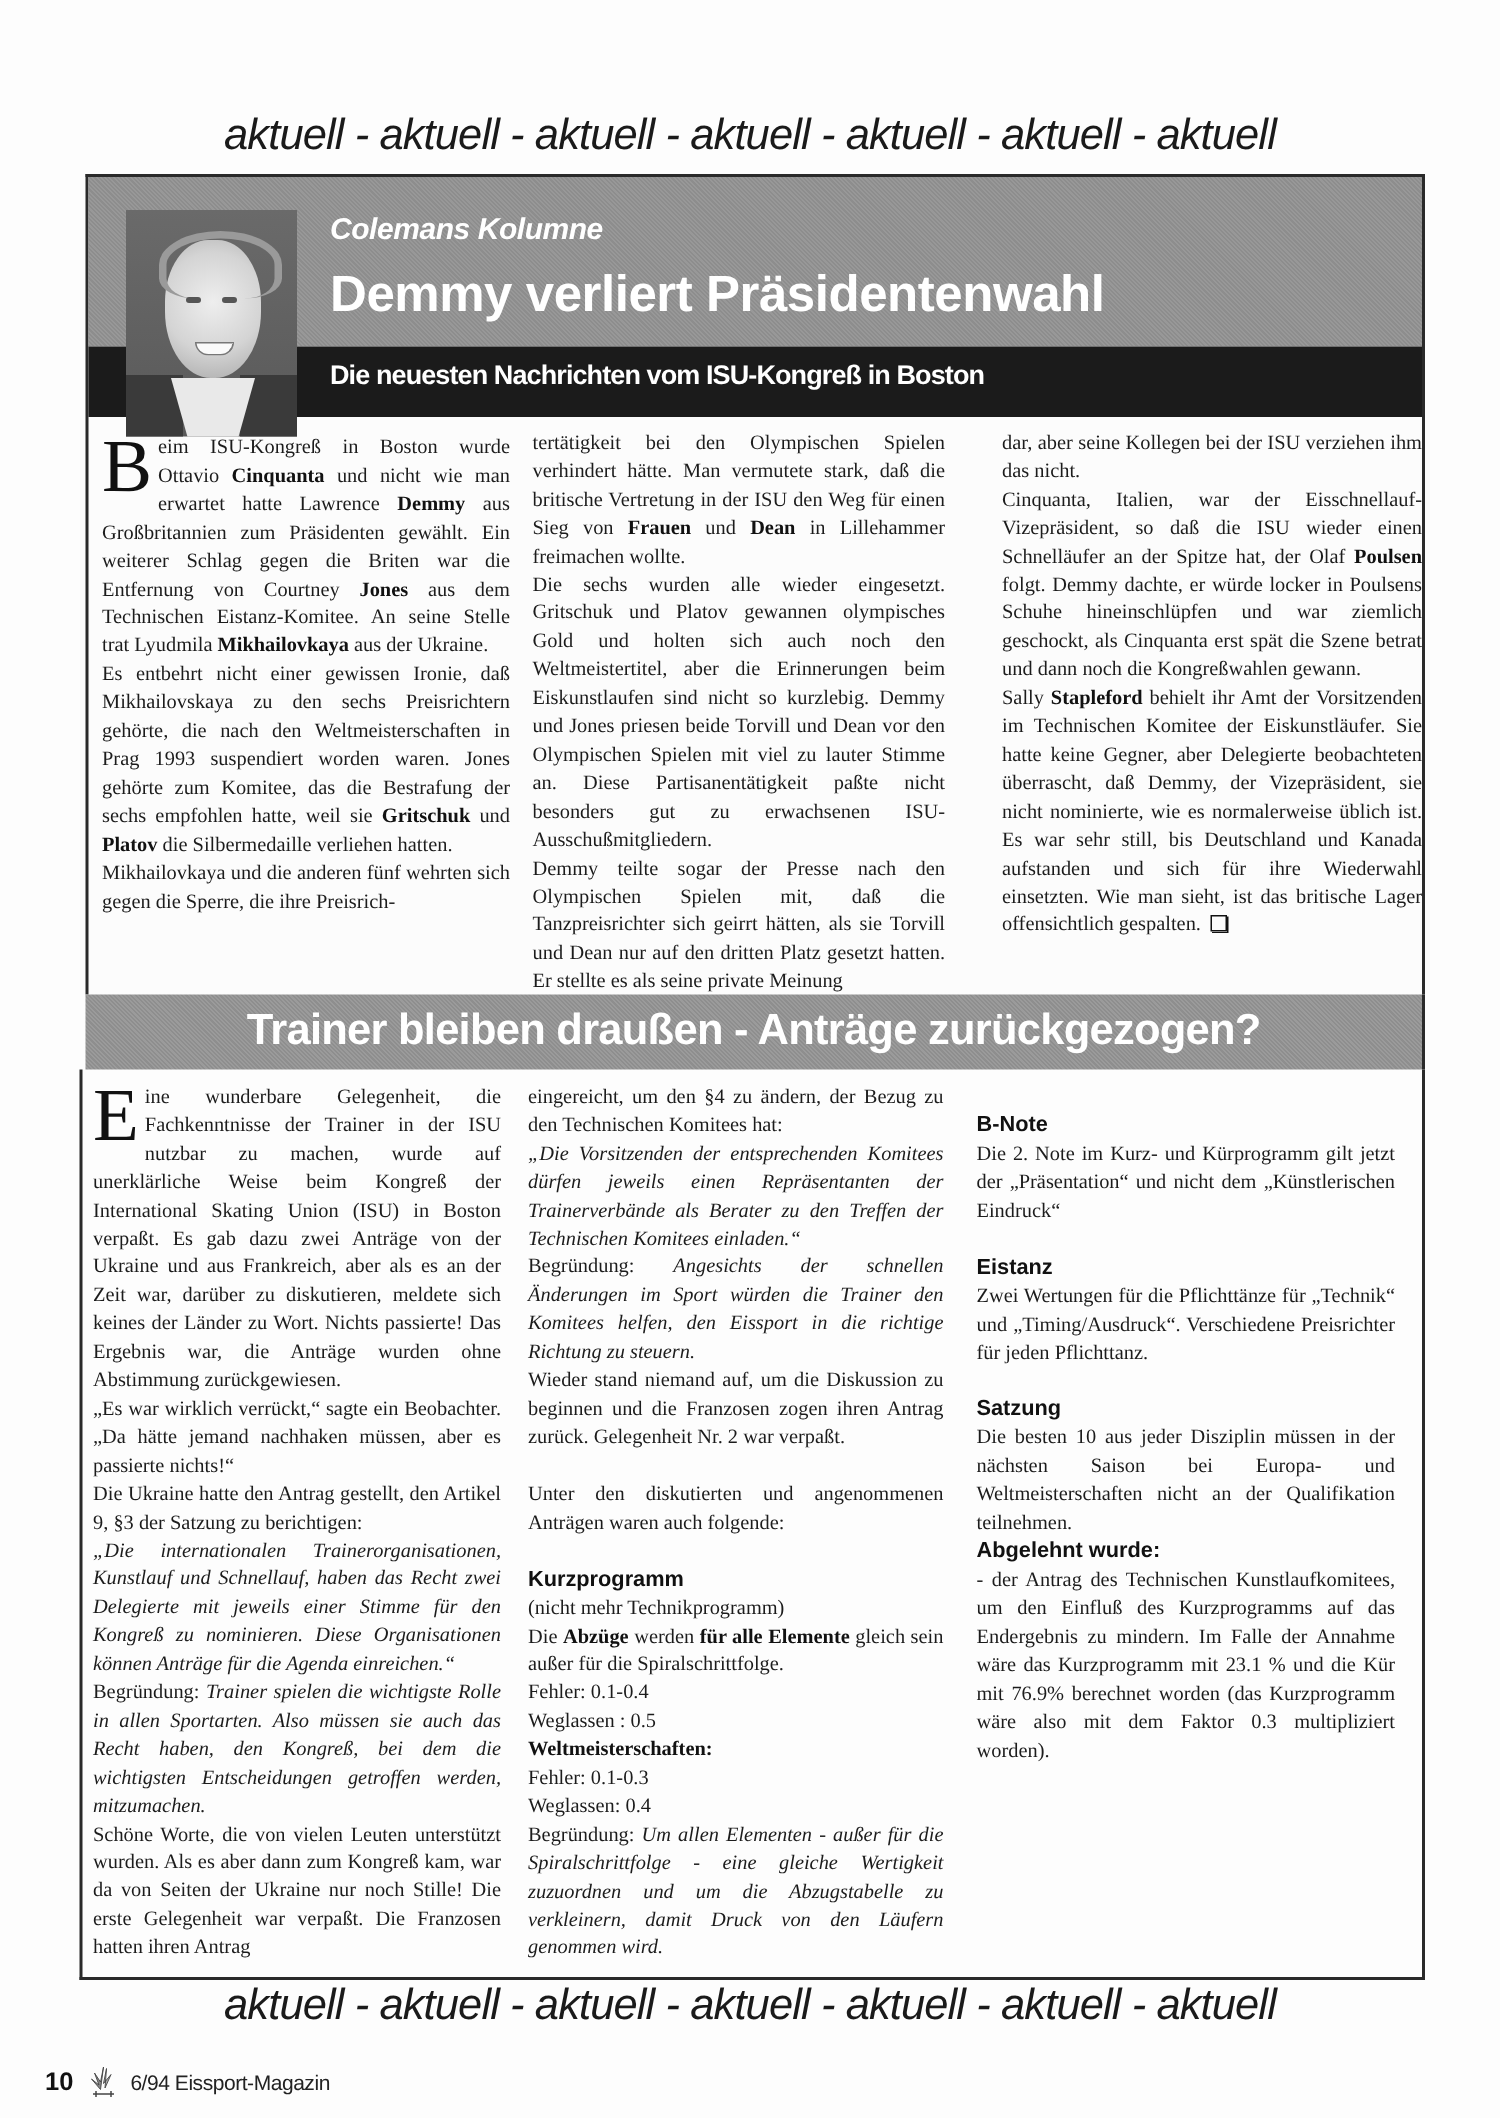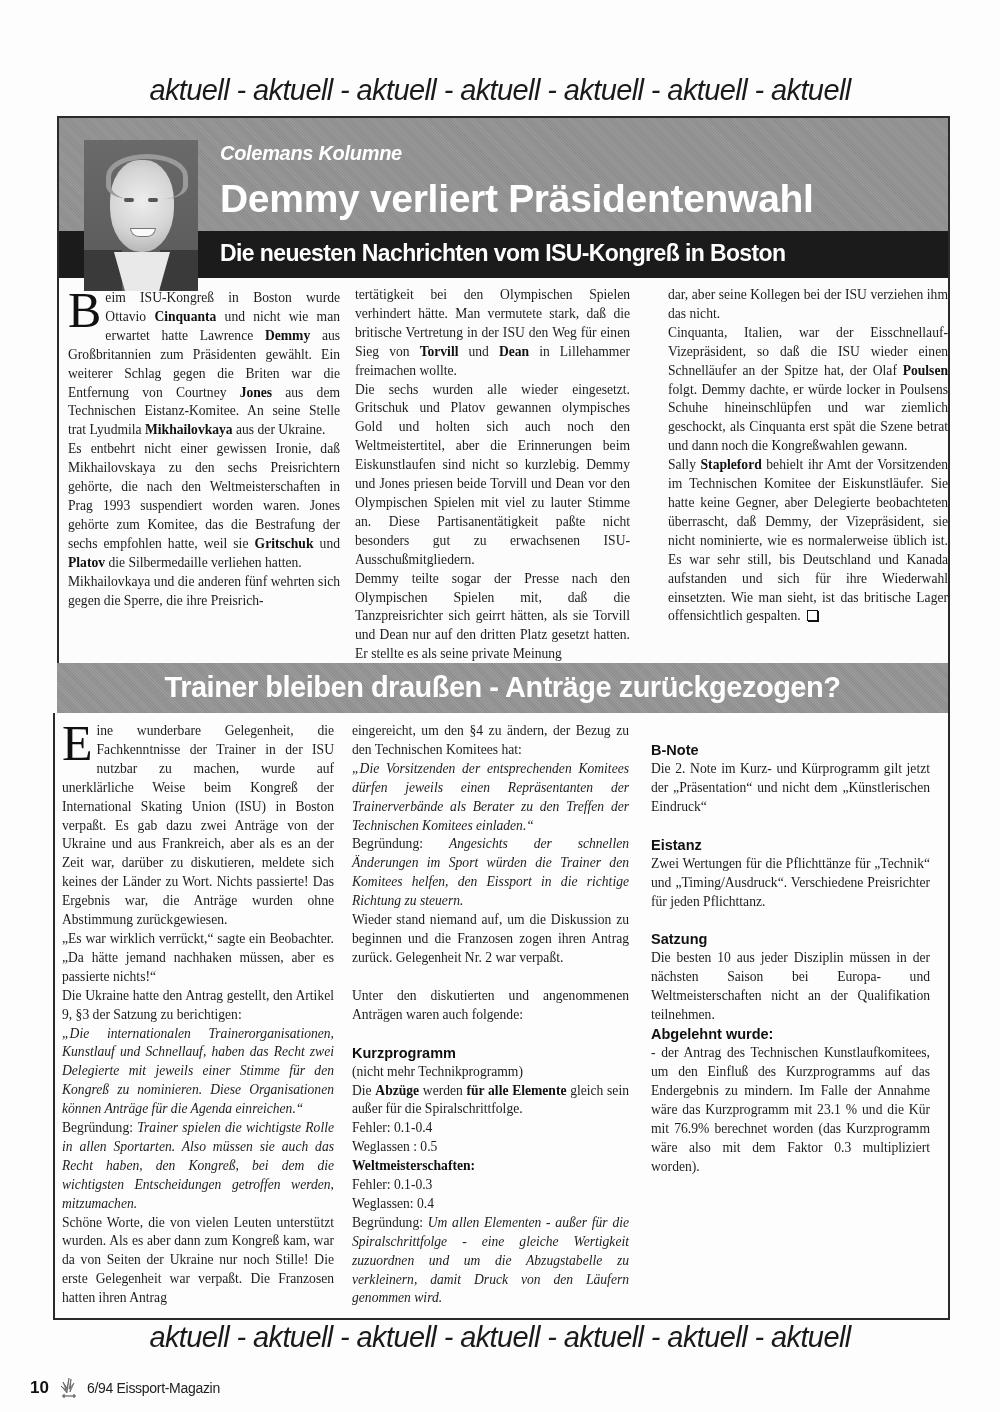--- a/index.html
+++ b/index.html
@@ -55,26 +55,26 @@
   #photo .mouth { position:absolute; left:46px; top:88px; width:24px; height:7px; background:#fafafa; border-radius:0 0 10px 10px; border:1px solid #777; }
 
   #column-label {
     position:absolute; left:161px; top:24px;
     font-family:"Liberation Sans", sans-serif; font-weight:bold; font-style:italic;
     font-size:20px; color:#ffffff; letter-spacing:-0.3px;
   }
   #headline1 {
     position:absolute; left:161px; top:59px;
     font-family:"Liberation Sans", sans-serif; font-weight:bold;
-    font-size:39px; color:#ffffff; letter-spacing:-0.3px;
+    font-size:34px; color:#ffffff; letter-spacing:-0.3px;
   }
   #subheadline1 {
     position:absolute; left:161px; top:122px;
     font-family:"Liberation Sans", sans-serif; font-weight:bold;
-    font-size:23px; color:#ffffff; letter-spacing:-0.6px;
+    font-size:18px; color:#ffffff; letter-spacing:-0.6px;
   }
 
   .col {
     position:absolute; font-size:13.6px; line-height:18.9px; text-align:justify;
     hyphens:none;
   }
   .col p { margin:0; }
   .col b { font-weight:bold; color:#111; }
   .col i { font-style:italic; }
   .dropcap {
@@ -148,21 +148,21 @@
   <div id="headline1">Demmy verliert Präsidentenwahl</div>
   <div id="subheadline1">Die neuesten Nachrichten vom ISU-Kongreß in Boston</div>
 </div>
 
 <div class="col" id="a1-col1">
     <p><span class="dropcap">B</span><span>eim ISU-Kongreß in Boston wurde Ottavio </span><b>Cinquanta</b><span> und nicht wie man erwartet hatte Lawrence </span><b>Demmy</b><span> aus Großbritannien zum Präsidenten gewählt. Ein weiterer Schlag gegen die Briten war die Entfernung von Courtney </span><b>Jones</b><span> aus dem Technischen Eistanz-Komitee. An seine Stelle trat Lyudmila </span><b>Mikhailovkaya</b><span> aus der Ukraine.</span></p>
     <p><span>Es entbehrt nicht einer gewissen Ironie, daß Mikhailovskaya zu den sechs Preisrichtern gehörte, die nach den Weltmeisterschaften in Prag 1993 suspendiert worden waren. Jones gehörte zum Komitee, das die Bestrafung der sechs empfohlen hatte, weil sie </span><b>Gritschuk</b><span> und </span><b>Platov</b><span> die Silbermedaille verliehen hatten.</span></p>
     <p><span>Mikhailovkaya und die anderen fünf wehrten sich gegen die Sperre, die ihre Preisrich-</span></p>
   </div>
 <div class="col" id="a1-col2">
-    <p><span>tertätigkeit bei den Olympischen Spielen verhindert hätte. Man vermutete stark, daß die britische Vertretung in der ISU den Weg für einen Sieg von </span><b>Torvill</b><span> und </span><b>Dean</b><span> in Lillehammer freimachen wollte.</span></p>
+    <p><span>tertätigkeit bei den Olympischen Spielen verhindert hätte. Man vermutete stark, daß die britische Vertretung in der ISU den Weg für einen Sieg von </span><b>Frauen</b><span> und </span><b>Dean</b><span> in Lillehammer freimachen wollte.</span></p>
     <p><span>Die sechs wurden alle wieder eingesetzt. Gritschuk und Platov gewannen olympisches Gold und holten sich auch noch den Weltmeistertitel, aber die Erinnerungen beim Eiskunstlaufen sind nicht so kurzlebig. Demmy und Jones priesen beide Torvill und Dean vor den Olympischen Spielen mit viel zu lauter Stimme an. Diese Partisanentätigkeit paßte nicht besonders gut zu erwachsenen ISU-Ausschußmitgliedern.</span></p>
     <p><span>Demmy teilte sogar der Presse nach den Olympischen Spielen mit, daß die Tanzpreisrichter sich geirrt hätten, als sie Torvill und Dean nur auf den dritten Platz gesetzt hatten. Er stellte es als seine private Meinung</span></p>
   </div>
 <div class="col" id="a1-col3">
     <p><span>dar, aber seine Kollegen bei der ISU verziehen ihm das nicht.</span></p>
     <p><span>Cinquanta, Italien, war der Eisschnellauf-Vizepräsident, so daß die ISU wieder einen Schnelläufer an der Spitze hat, der Olaf </span><b>Poulsen</b><span> folgt. Demmy dachte, er würde locker in Poulsens Schuhe hineinschlüpfen und war ziemlich geschockt, als Cinquanta erst spät die Szene betrat und dann noch die Kongreßwahlen gewann.</span></p>
     <p><span>Sally </span><b>Stapleford</b><span> behielt ihr Amt der Vorsitzenden im Technischen Komitee der Eiskunstläufer. Sie hatte keine Gegner, aber Delegierte beobachteten überrascht, daß Demmy, der Vizepräsident, sie nicht nominierte, wie es normalerweise üblich ist. Es war sehr still, bis Deutschland und Kanada aufstanden und sich für ihre Wiederwahl einsetzten. Wie man sieht, ist das britische Lager offensichtlich gespalten.</span><span class="end-mark"></span></p>
   </div>
 
 <div id="article2-banner">

